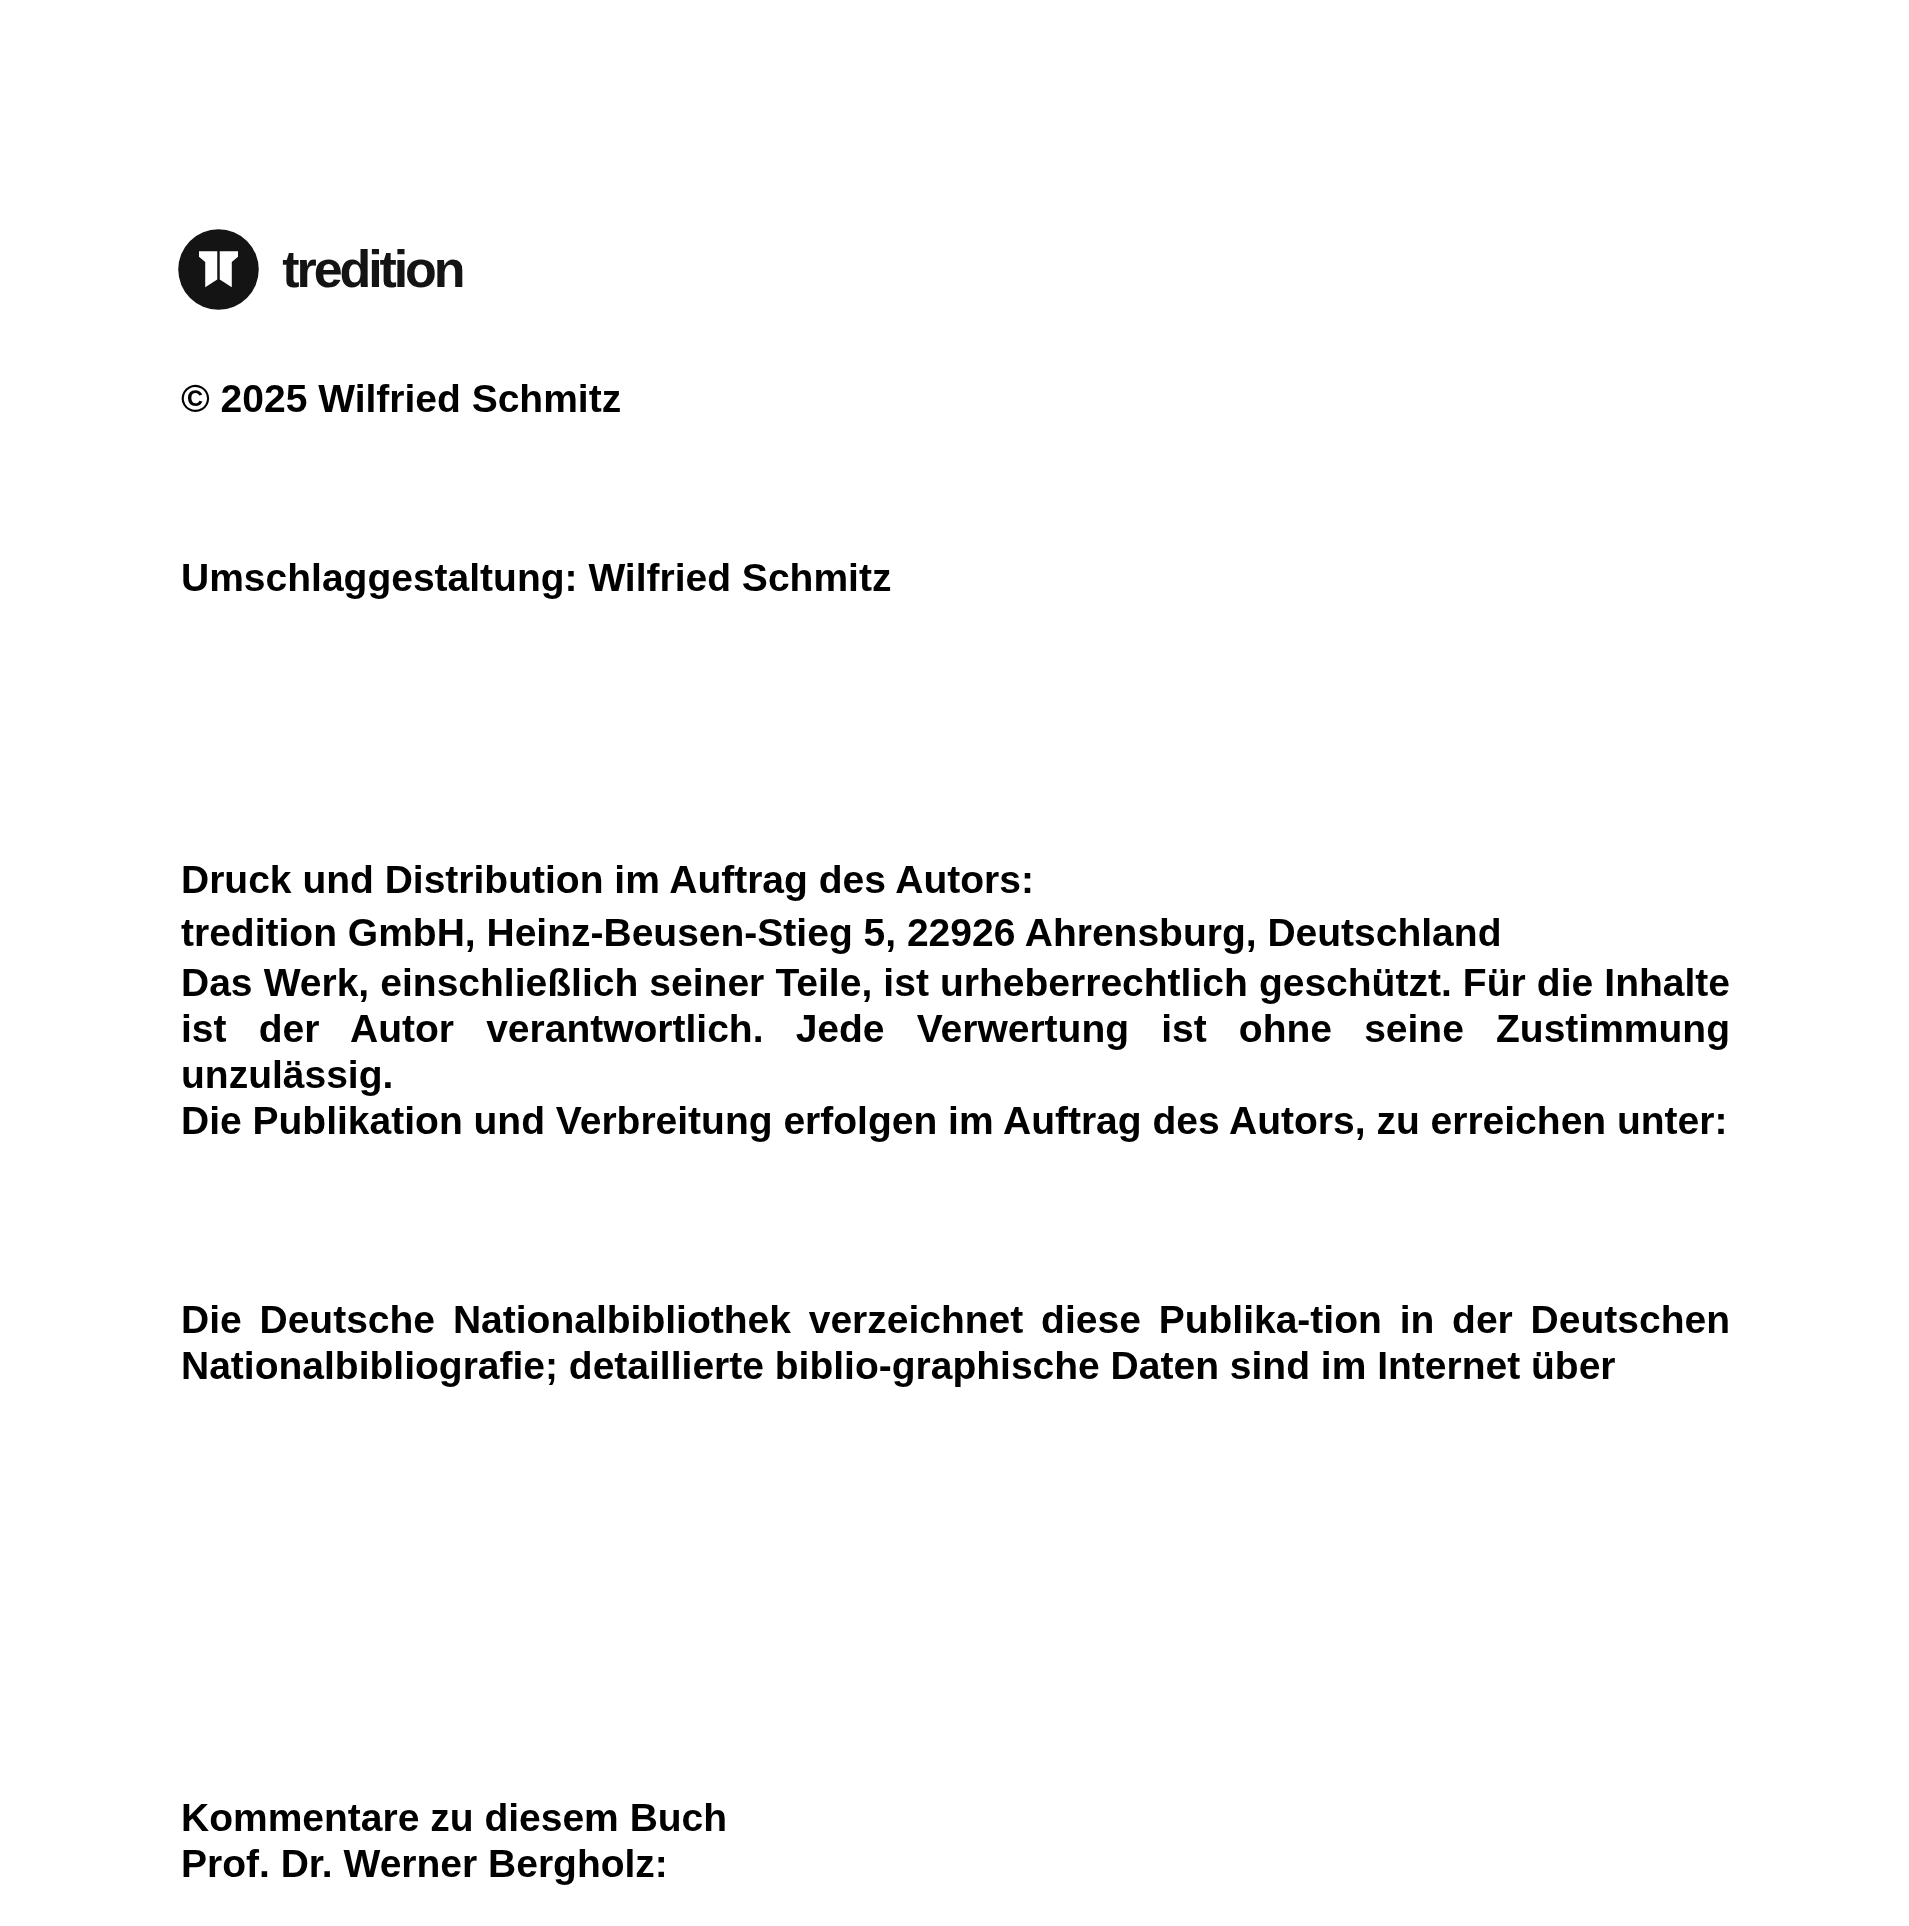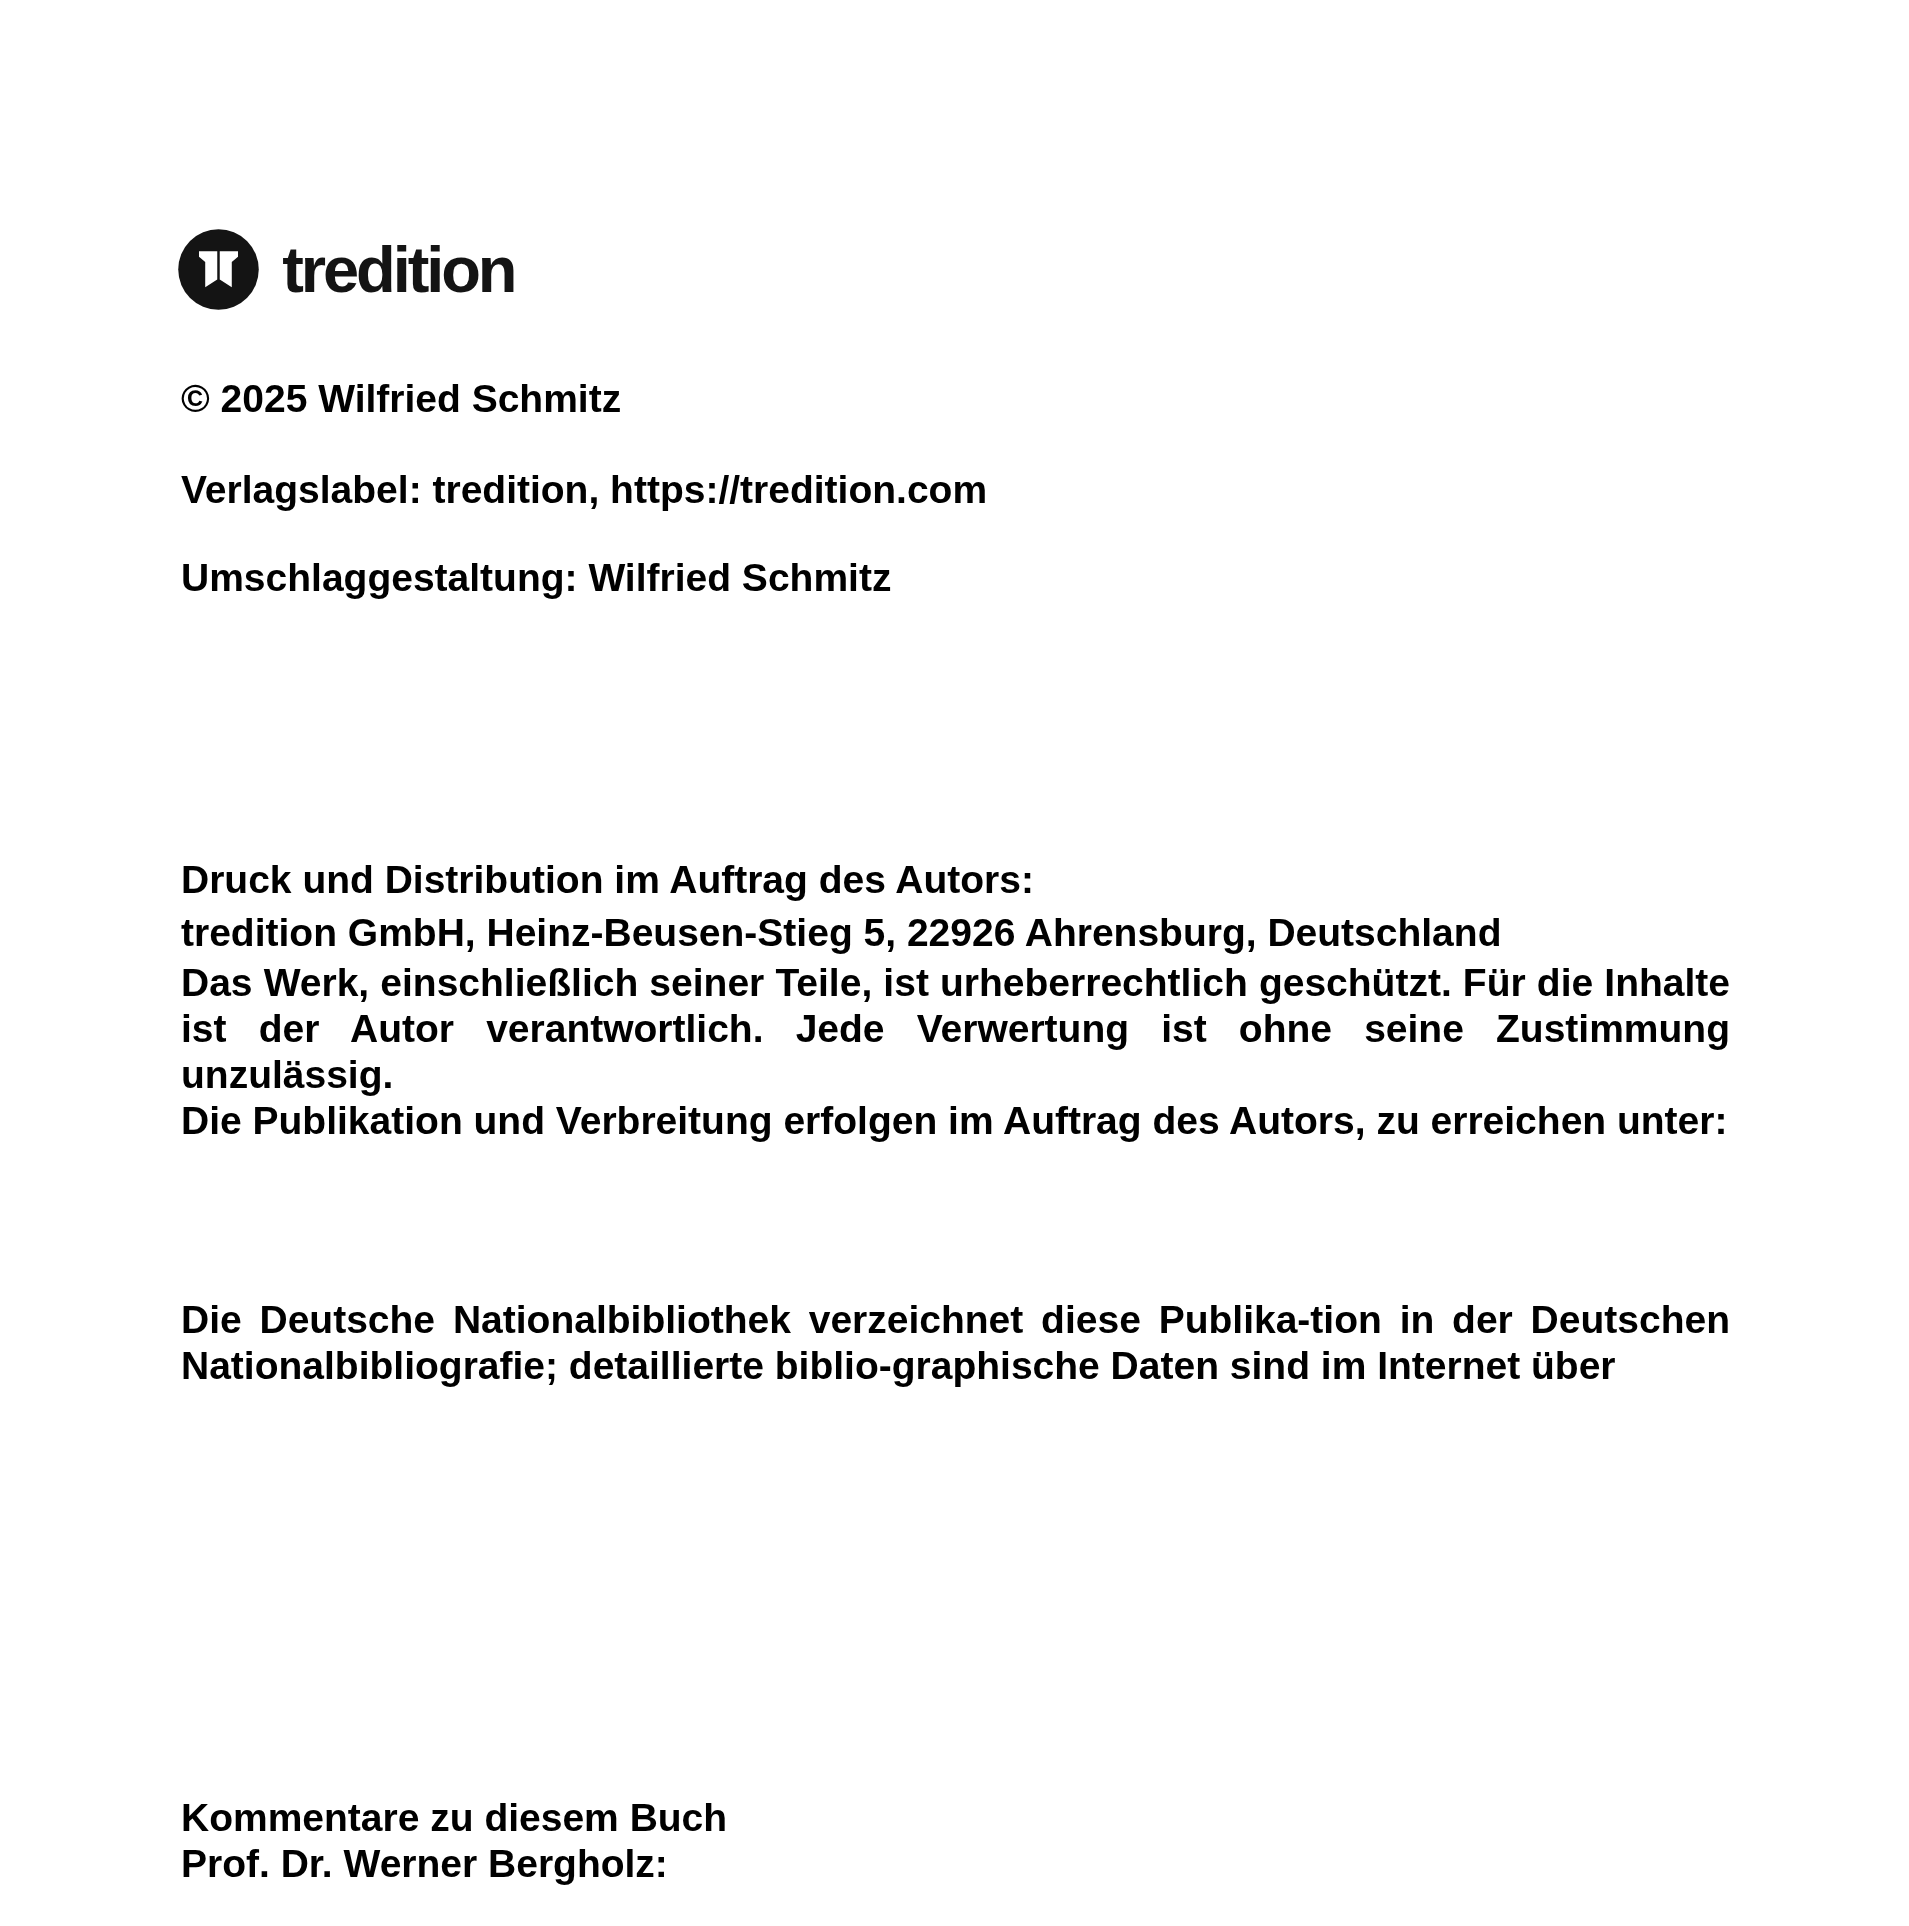--- a/index.html
+++ b/index.html
@@ -25,21 +25,21 @@
     color:#3B55A5;
     text-decoration:underline;
     text-decoration-color:#3B55A5;
     text-decoration-thickness:4.2px;
     text-underline-offset:10.8px;
   }
   
   .logo{position:absolute;left:177px;top:228px;display:flex;align-items:center;gap:22.3px;}
   .logo-mark{width:83px;height:83px;flex:0 0 auto;}
   .logo-word{
-    font-size:65px;
+    font-size:52px;
     font-weight:600;
     letter-spacing:-3.1px;
     color:#141414;
     line-height:83px;
     white-space:nowrap;
   }
 </style>
 </head>
 <body>
 
@@ -50,21 +50,20 @@
       <svg viewBox="0 0 200 200" width="83" height="83" xmlns="http://www.w3.org/2000/svg">
         <circle cx="100" cy="100" r="97" fill="#141414"></circle>
         <path d="M53 56 H97 V124 L68 143 V82 L53 69 Z" fill="#ffffff"></path>
         <path d="M147 56 H103 V124 L132 143 V82 L147 69 Z" fill="#ffffff"></path>
       </svg>
     </span>
     <span class="logo-word">tredition</span>
   </div>
 
   <p class="abs lb" style="top:376px">© 2025 Wilfried Schmitz</p>
-  <p class="abs lb" style="top:467px">Verlagslabel: tredition, https://tredition.com</p>
   <p class="abs lb" style="top:555px">Umschlaggestaltung: Wilfried Schmitz</p>
   <p class="abs lb" style="top:857px">Druck und Distribution im Auftrag des Autors:</p>
   <p class="abs lb" style="top:910px">tredition GmbH, Heinz-Beusen-Stieg 5, 22926 Ahrensburg, Deutschland</p>
 
   <div class="abs just" style="top:960px">
       <div class="tline lb">Das Werk, einschließlich seiner Teile, ist urheberrechtlich geschützt. Für die Inhalte</div>
       <div class="tline lb">ist der Autor verantwortlich. Jede Verwertung ist ohne seine Zustimmung unzulässig.</div>
       <div class="tline lb">Die Publikation und Verbreitung erfolgen im Auftrag des Autors, zu erreichen unter:</div>
     </div>
 

